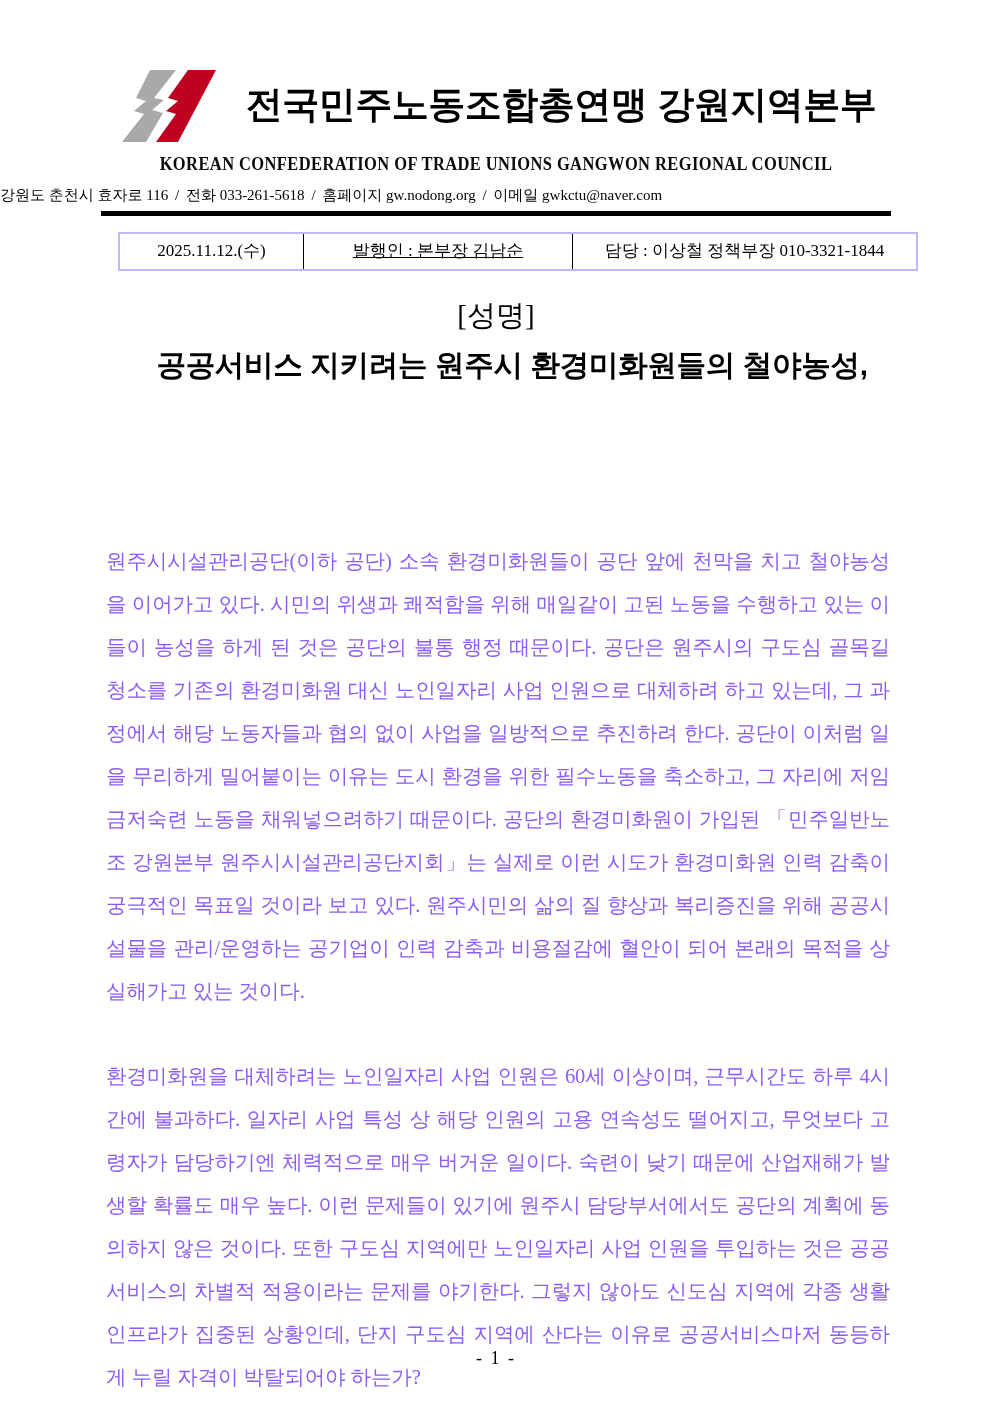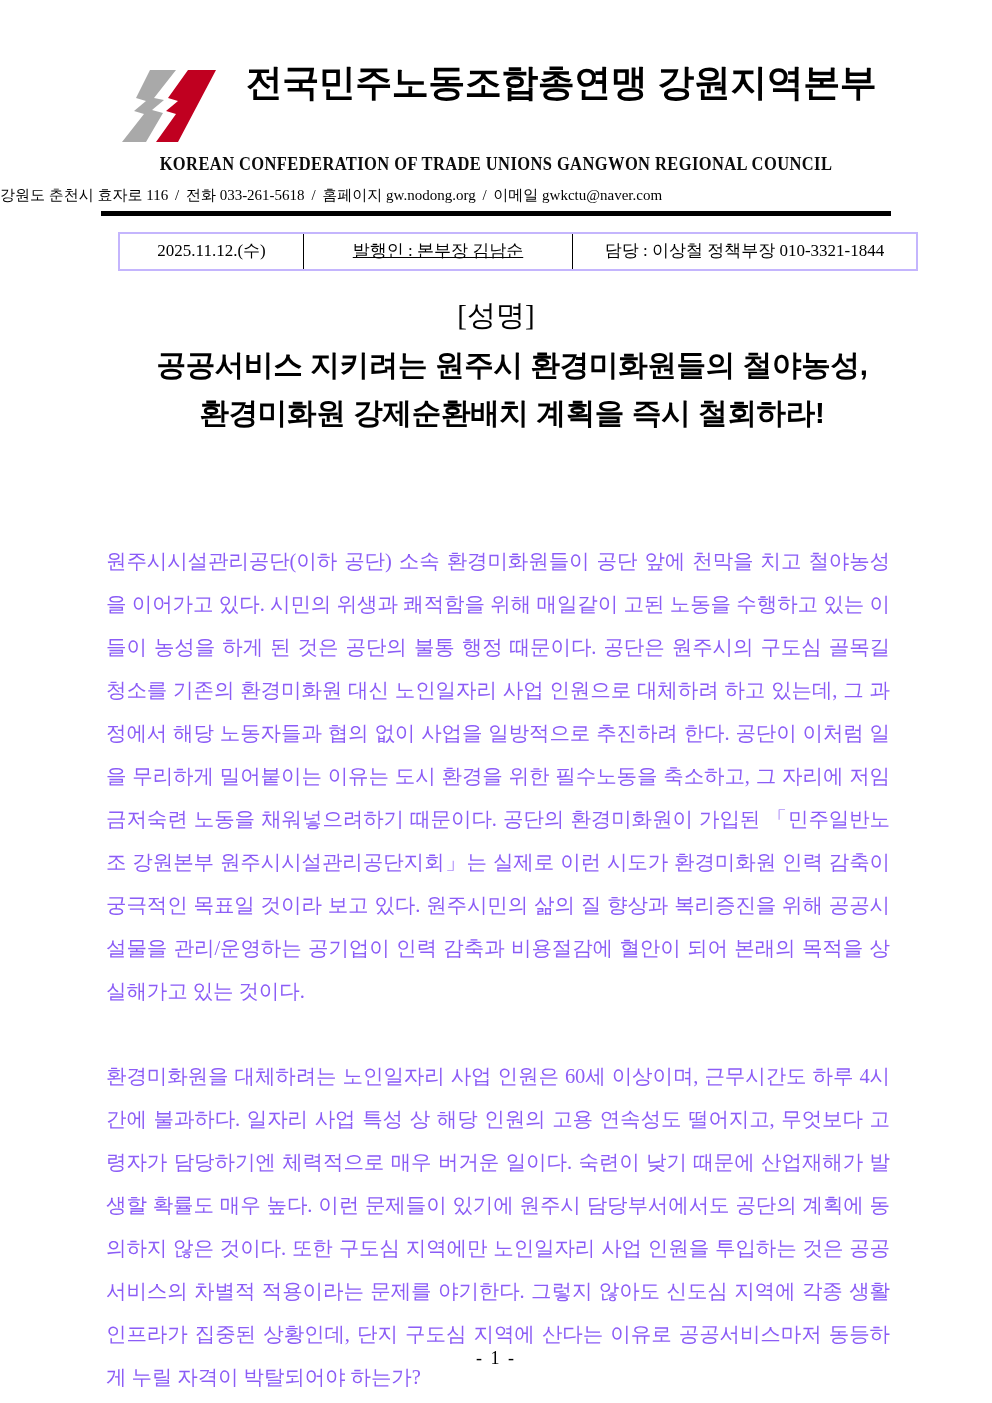--- a/index.html
+++ b/index.html
@@ -25,21 +25,21 @@
 
   
   .masthead {
     position: absolute;
     left: 0;
     top: 64px;
     width: 992px;
   }
   .masthead-top {
     display: flex;
-    align-items: flex-start;
+    align-items: center;
     justify-content: center;
     gap: 18px;
   }
   .logo-mark {
     width: 112px;
     height: 82px;
     flex: 0 0 auto;
     display: block;
   }
   .org-title {
@@ -200,21 +200,20 @@
         <td class="col-date">2025.11.12.(수)</td>
         <td class="col-pub">발행인 : 본부장 김남순</td>
         <td class="col-staff">담당 : 이상철 정책부장 010-3321-1844</td>
       </tr>
     </tbody>
   </table>
 
   <div class="title-block">
     <div class="title-kind">[성명]</div>
     <div class="title-line">공공서비스 지키려는 원주시 환경미화원들의 철야농성,</div>
-    <div class="title-line">환경미화원 강제순환배치 계획을 즉시 철회하라!</div>
   </div>
 
   <div class="body-text">
     <p class="para">원주시시설관리공단(이하 공단) 소속 환경미화원들이 공단 앞에 천막을 치고 철야농성을 이어가고 있다. 시민의 위생과 쾌적함을 위해 매일같이 고된 노동을 수행하고 있는 이들이 농성을 하게 된 것은 공단의 불통 행정 때문이다. 공단은 원주시의 구도심 골목길 청소를 기존의 환경미화원 대신 노인일자리 사업 인원으로 대체하려 하고 있는데, 그 과정에서 해당 노동자들과 협의 없이 사업을 일방적으로 추진하려 한다. 공단이 이처럼 일을 무리하게 밀어붙이는 이유는 도시 환경을 위한 필수노동을 축소하고, 그 자리에 저임금저숙련 노동을 채워넣으려하기 때문이다. 공단의 환경미화원이 가입된 「민주일반노조 강원본부 원주시시설관리공단지회」는 실제로 이런 시도가 환경미화원 인력 감축이 궁극적인 목표일 것이라 보고 있다. 원주시민의 삶의 질 향상과 복리증진을 위해 공공시설물을 관리/운영하는 공기업이 인력 감축과 비용절감에 혈안이 되어 본래의 목적을 상실해가고 있는 것이다.</p>
     <p class="para">환경미화원을 대체하려는 노인일자리 사업 인원은 60세 이상이며, 근무시간도 하루 4시간에 불과하다. 일자리 사업 특성 상 해당 인원의 고용 연속성도 떨어지고, 무엇보다 고령자가 담당하기엔 체력적으로 매우 버거운 일이다. 숙련이 낮기 때문에 산업재해가 발생할 확률도 매우 높다. 이런 문제들이 있기에 원주시 담당부서에서도 공단의 계획에 동의하지 않은 것이다. 또한 구도심 지역에만 노인일자리 사업 인원을 투입하는 것은 공공서비스의 차별적 적용이라는 문제를 야기한다. 그렇지 않아도 신도심 지역에 각종 생활 인프라가 집중된 상황인데, 단지 구도심 지역에 산다는 이유로 공공서비스마저 동등하게 누릴 자격이 박탈되어야 하는가?</p>
 
   </div>
 
   <div class="page-footer">- 1 -</div>
 

